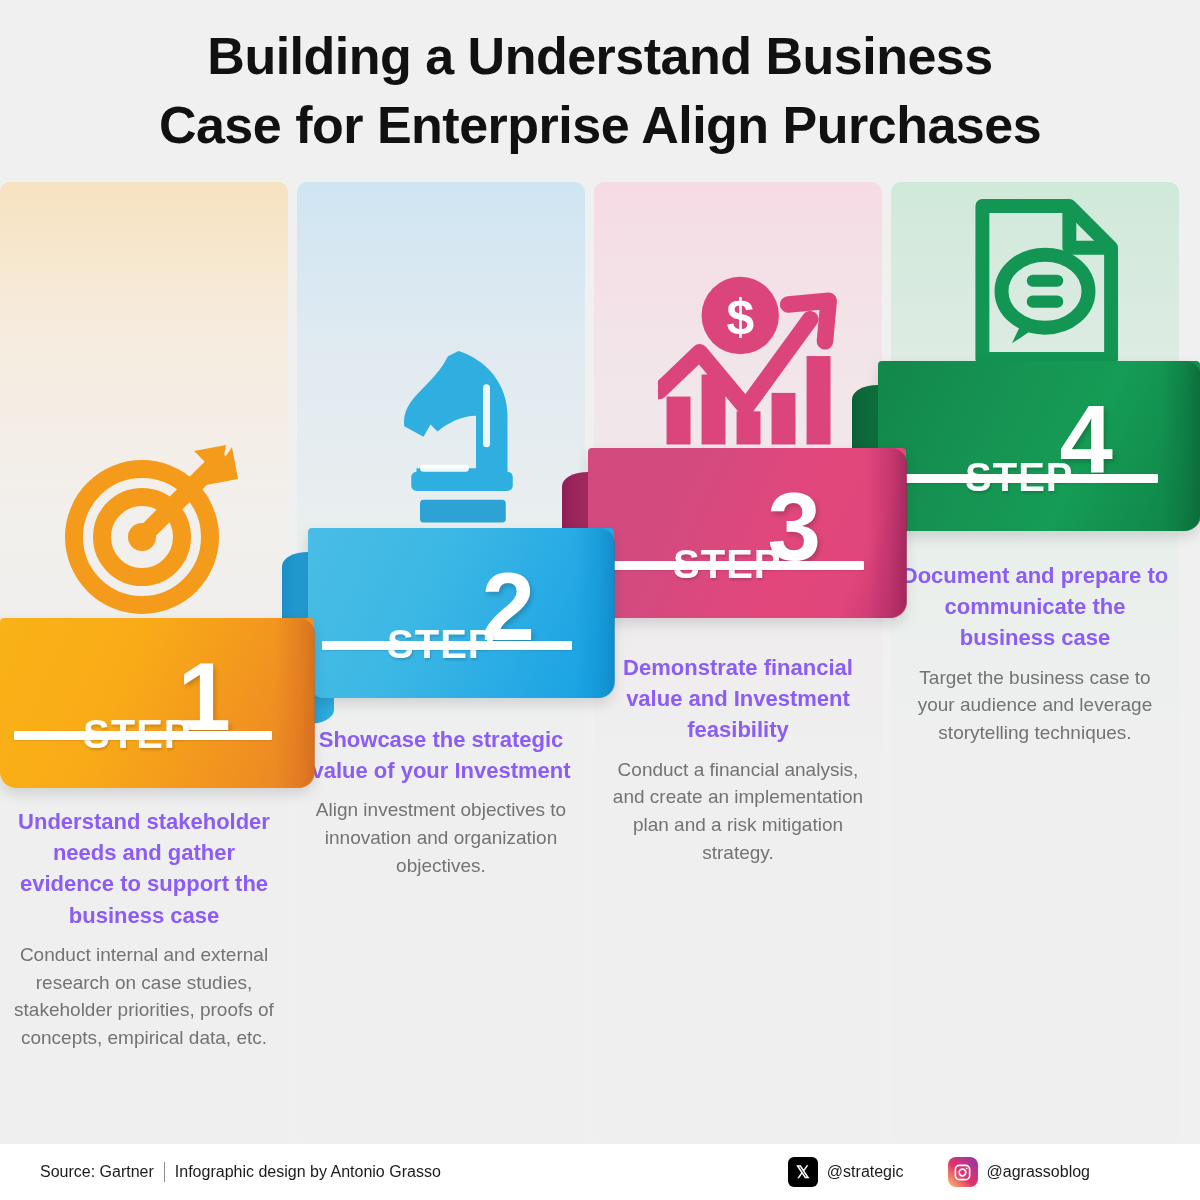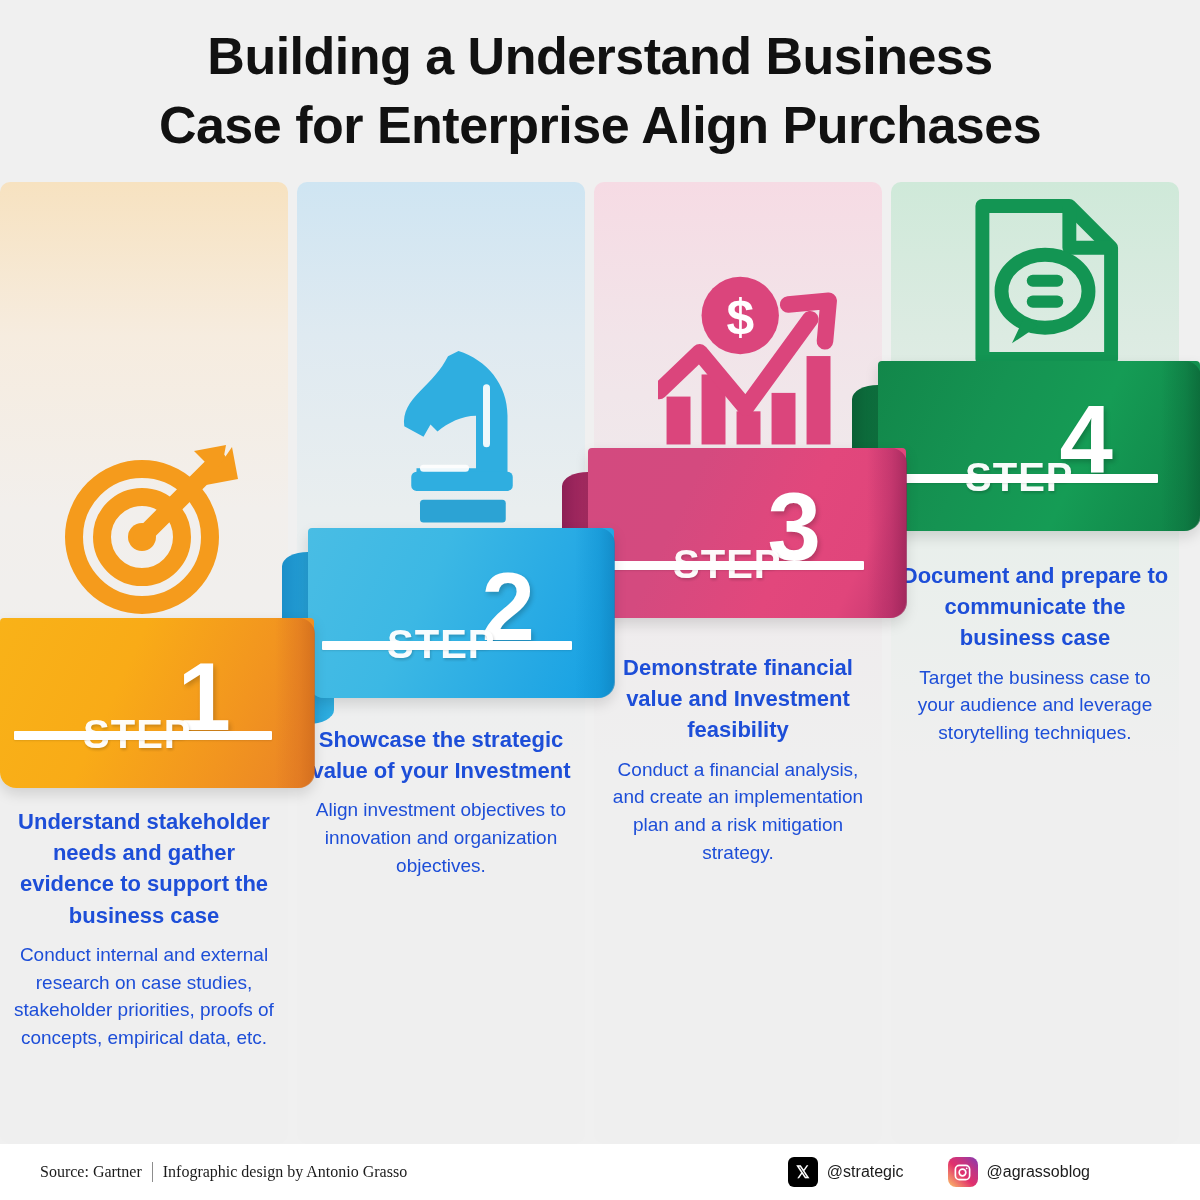--- a/index.html
+++ b/index.html
@@ -148,28 +148,28 @@
   .step-text {
     position: absolute;
     width: 288px;
     z-index: 15;
     text-align: center;
     padding: 0 8px;
   }
   .step-text h3 {
     font-size: 22px;
     font-weight: 700;
-    color: #1d4ed8;
+    color: #8b5cf6;
     line-height: 1.42;
     margin-bottom: 10px;
   }
   .step-text p {
     font-size: 19px;
     font-weight: 400;
-    color: #1d4ed8;
+    color: #737373;
     line-height: 1.46;
     text-align: center;
   }
 
   
   #footer {
     position: absolute;
     left: 0; right: 0; bottom: 0;
     height: 56px;
     background: #ffffff;
@@ -177,21 +177,20 @@
     align-items: center;
     z-index: 60;
   }
   #footer .src {
     margin-left: 40px;
     font-size: 16px;
     color: #1b1b1b;
     display: flex;
     align-items: center;
     gap: 10px;
-    font-family: Liberation Serif, serif;
   }
   #footer .divider {
     width: 1px; height: 20px; background: #8d8d8d;
   }
   #footer .socials {
     margin-left: auto;
     margin-right: 110px;
     display: flex;
     align-items: center;
     gap: 44px;

